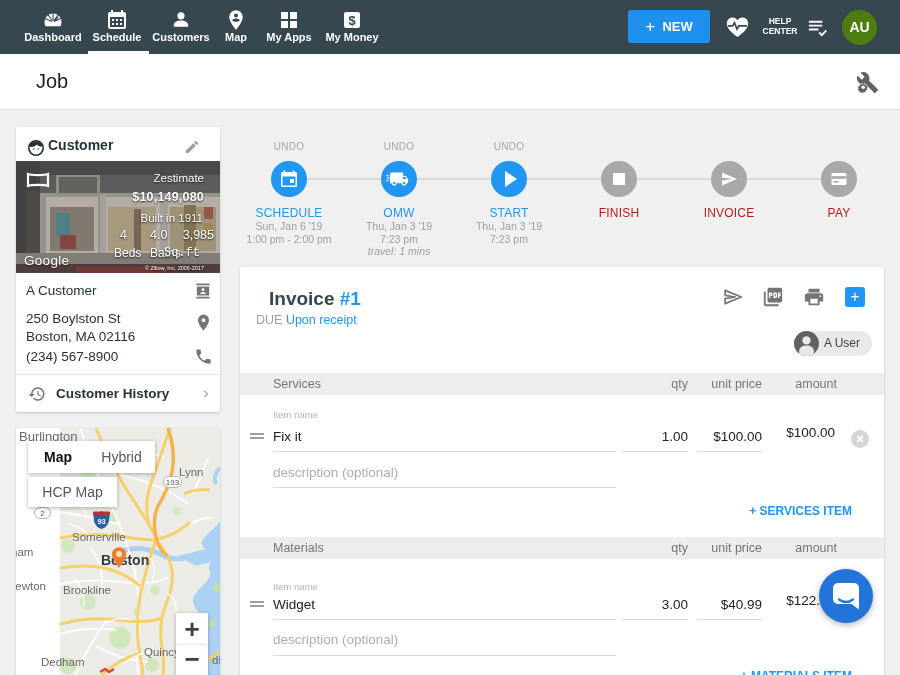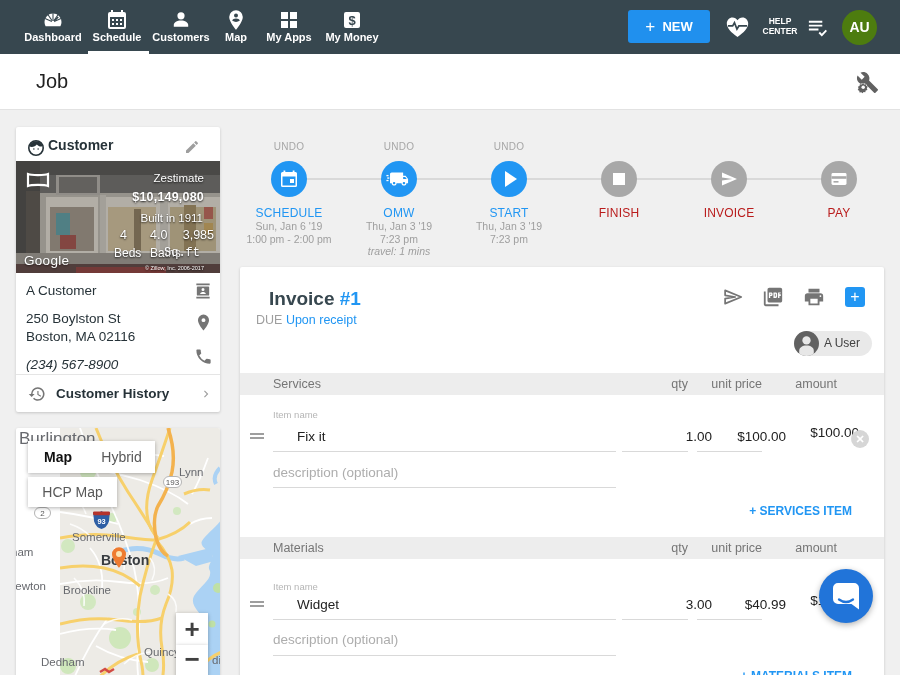--- a/index.html
+++ b/index.html
@@ -52,21 +52,21 @@
 #invdue a { color:#2196f3; text-decoration:none; }
 .hicon { position:absolute; top:19px; width:22px; height:22px; }
 #userchip { position:absolute; left:554px; top:64px; height:25px; background:#e9e9e9; border-radius:13px; padding-left:30px; padding-right:12px; font-size:12px; color:#424242; line-height:25px; }
 #userchip .av { position:absolute; left:0; top:0; width:25px; height:25px; border-radius:50%; background:#616161; overflow:hidden; }
 .secband { position:absolute; left:0; width:644px; height:22px; background:#ededed; font-size:12.5px; color:#757575; line-height:22px; }
 .secband .c1 { position:absolute; left:33px; }
 .secband .c2 { position:absolute; left:408px; width:40px; text-align:right; }
 .secband .c3 { position:absolute; left:458px; width:64px; text-align:right; }
 .secband .c4 { position:absolute; left:540px; width:57px; text-align:right; }
 .itemname-lab { position:absolute; left:33px; font-size:9.5px; color:#b5b5b5; }
-.fld { position:absolute; font-size:13.5px; color:#212121;margin-left:24px; }
+.fld { position:absolute; font-size:13.5px; color:#212121; }
 .uline { position:absolute; height:1px; background:#d9d9d9; }
 .drag { position:absolute; left:10px; width:14px; height:6px; border-top:2px solid #9e9e9e; border-bottom:2px solid #9e9e9e; }
 .desc { position:absolute; left:33px; font-size:13.5px; color:#adadad; }
 .addlink { position:absolute; width:300px; text-align:right; font-size:12px; font-weight:bold; color:#2196f3; }
 .xcirc { position:absolute; left:611px; width:18px; height:18px; border-radius:50%; background:#d6d6d6; color:#fff; text-align:center; line-height:18px; font-size:11px; font-weight:bold; }
 
 #chatbtn { position:absolute; left:819px; top:569px; width:54px; height:54px; border-radius:50%; background:#2174d9; box-shadow:0 2px 6px rgba(0,0,0,0.3); z-index:50; }
 </style>
 </head>
 <body>
@@ -212,21 +212,21 @@
   <div id="info">
     <div class="irow abs" style="left:10px;top:10px;">A Customer</div>
     <svg class="abs" style="left:177px;top:8px;" width="20" height="20" viewBox="0 0 24 24">
         <path fill="#757575" d="M4 3h16v2.2H4zm0 15.8h16V21H4zM5.6 6.6h12.8a1 1 0 0 1 1 1v8.8a1 1 0 0 1-1 1H5.6a1 1 0 0 1-1-1V7.6a1 1 0 0 1 1-1z"></path>
         <path fill="#fff" d="M12 8.4a1.8 1.8 0 1 1 0 3.6 1.8 1.8 0 0 1 0-3.6zM8.6 15.6c0-1.5 2.2-2.3 3.4-2.3s3.4.8 3.4 2.3z"></path>
       </svg>
     <div class="irow abs" style="left:10px;top:37px;line-height:18px;">250 Boylston St<br>Boston, MA 02116</div>
     <svg class="abs" style="left:178px;top:40px;" width="19" height="19" viewBox="0 0 24 24">
         <path fill="#757575" d="M12 2a7 7 0 0 0-7 7c0 5.2 7 13 7 13s7-7.8 7-13a7 7 0 0 0-7-7zm0 9.5a2.5 2.5 0 1 1 0-5 2.5 2.5 0 0 1 0 5z"></path>
       </svg>
-    <div class="irow abs" style="left:10px;top:84px;font-style:italic;">(234) 567-8900</div>
+    <div class="irow abs" style="left:10px;top:76px;">(234) 567-8900</div>
     <svg class="abs" style="left:178px;top:74px;" width="19" height="19" viewBox="0 0 24 24">
         <path fill="#757575" d="M6.6 10.8a15.1 15.1 0 0 0 6.6 6.6l2.2-2.2a1 1 0 0 1 1-.25 11.4 11.4 0 0 0 3.6.57 1 1 0 0 1 1 1V20a1 1 0 0 1-1 1A17 17 0 0 1 3 4a1 1 0 0 1 1-1h3.5a1 1 0 0 1 1 1c0 1.25.2 2.45.57 3.6a1 1 0 0 1-.25 1l-2.22 2.2z"></path>
       </svg>
     <div class="abs" style="left:0;top:101px;width:204px;border-top:1px solid #e5e5e5;height:38px;">
       <svg class="abs" style="left:12px;top:10px;" width="18" height="18" viewBox="0 0 24 24">
           <path fill="#757575" d="M13 3a9 9 0 0 0-9 9H1l3.9 3.9L8.8 12H6a7 7 0 1 1 7 7 7 7 0 0 1-4.9-2L6.7 18.4A9 9 0 1 0 13 3z"></path>
           <path fill="#757575" d="M12.5 8v5l4.25 2.5.75-1.23-3.5-2.07V8z"></path>
         </svg>
       <div style="position:absolute;left:40px;top:11px;font-size:13.5px;font-weight:bold;color:#263238;">Customer History</div>
       <svg class="abs" style="left:183px;top:12px;" width="14" height="14" viewBox="0 0 24 24">
@@ -301,21 +301,21 @@
       <path d="M90 130 Q98 140 92 152"></path>
       <path d="M108 166 Q118 172 116 184"></path>
       <path d="M64 236 Q74 226 90 224"></path>
       <path d="M10 96 Q22 100 30 108"></path>
     </g>
     <g stroke="#f3b24e" stroke-width="3.5" fill="none">
       <path d="M108 0 Q116 24 112 44 Q108 62 98 78 Q92 90 96 110 Q100 124 108 128"></path>
     </g>
   </svg>
   
-  <div class="abs" style="left:3px;top:1px;font-size:17px;color:#67696e;">Burlington</div>
+  <div class="abs" style="left:3px;top:1px;font-size:13px;color:#67696e;">Burlington</div>
   <div class="abs" style="left:163px;top:38px;font-size:11.5px;color:#67696e;">Lynn</div>
   <div class="abs" style="left:56px;top:103px;font-size:11.5px;color:#67696e;">Somerville</div>
   <div class="abs" style="left:-5px;top:118px;font-size:11.5px;color:#67696e;">ham</div>
   <div class="abs" style="left:85px;top:124px;font-size:14px;color:#383c40;font-weight:bold;">Boston</div>
   <div class="abs" style="left:-9px;top:152px;font-size:11.5px;color:#67696e;">Newton</div>
   <div class="abs" style="left:47px;top:156px;font-size:11.5px;color:#67696e;">Brookline</div>
   <div class="abs" style="left:25px;top:228px;font-size:11.5px;color:#67696e;">Dedham</div>
   <div class="abs" style="left:128px;top:218px;font-size:11.5px;color:#67696e;">Quincy</div>
   <div class="abs" style="left:196px;top:226px;font-size:11.5px;color:#67696e;">di</div>
   

